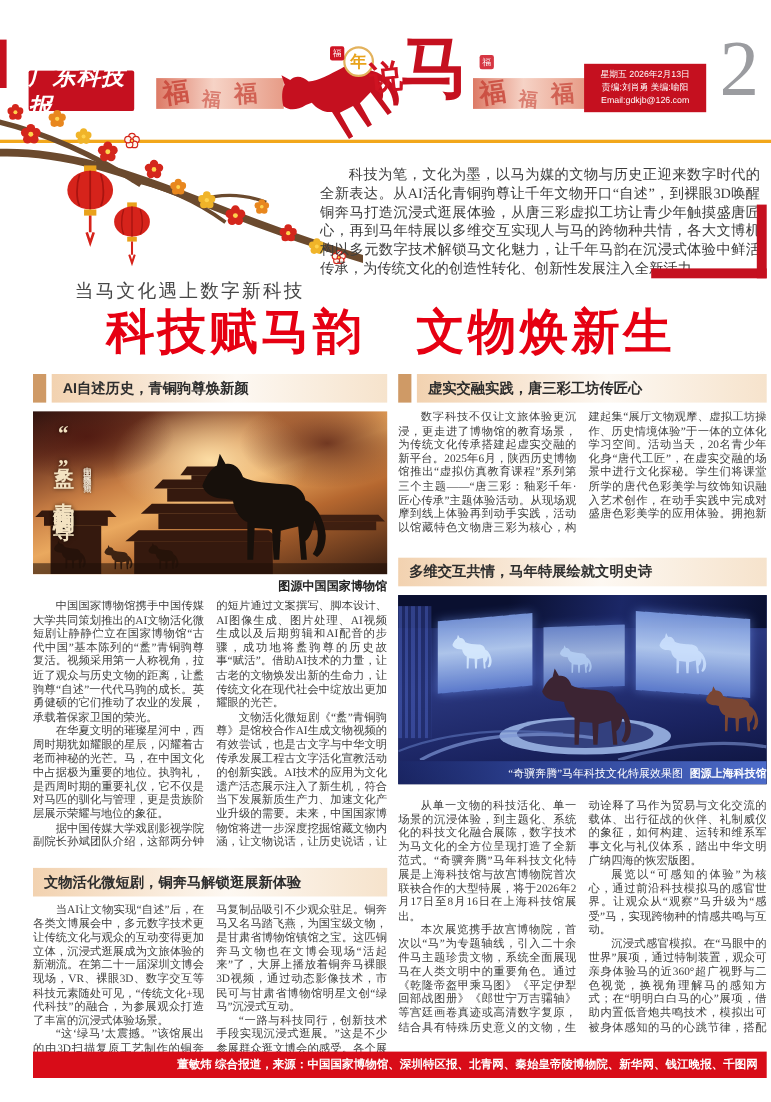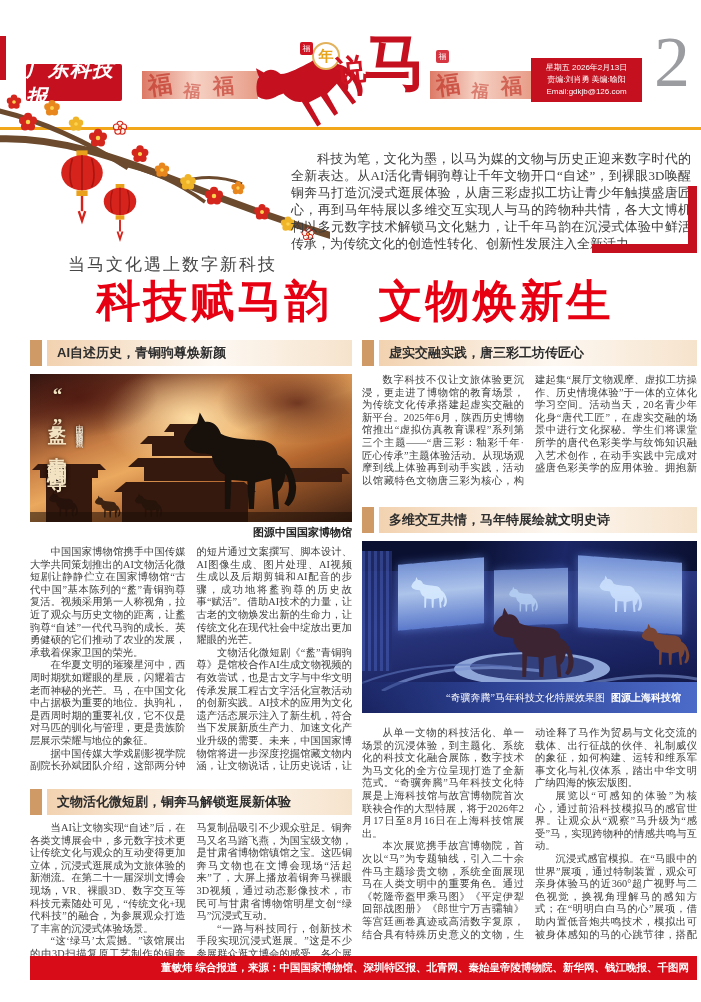--- a/index.html
+++ b/index.html
@@ -64,21 +64,21 @@
   .sec-hdr .bar{flex:1;background:linear-gradient(to right,#f2d2b0,#fdf8f2 55%,#f6e3cc);
         display:flex;align-items:center;padding-left:10px;font-weight:bold;font-size:13px;
         color:#2d2d2d;font-family:"Liberation Sans","DejaVu Sans",sans-serif;}
   .body-txt{font-size:10.3px;line-height:12.6px;text-align:justify;color:#404040;
         column-count:2;column-gap:11px;overflow:hidden;}
   .body-txt p{margin:0;text-indent:2em;}
   .txt-a1{height:234px;margin-top:6px;}
   .txt-a2{height:142px;margin-top:7px;}
   .txt-a3{height:124px;margin-top:8px;}
   .txt-a4{height:226px;margin-top:14px;}
-  .hdr-gap{margin-top:9px;}
+  .hdr-gap{margin-top:9px;flex-direction:column;}
   
   .img1{position:relative;margin-top:8px;width:322px;height:148px;overflow:hidden;
         background:linear-gradient(160deg,#2a1410 0%,#6b3420 16%,#c97f45 36%,#eaa95f 50%,#b5672f 68%,#3c2013 100%);}
   .img1 .glow{position:absolute;left:20%;top:-10%;width:60%;height:80%;
         background:radial-gradient(ellipse at center,rgba(255,226,170,.95),rgba(255,200,120,0) 65%);}
   .img1 .cloud{position:absolute;width:50%;height:55%;
         background:radial-gradient(ellipse at center,rgba(74,20,14,.75),rgba(74,20,14,0) 70%);}
   .img1 .c1{left:-10%;top:-12%;}
   .img1 .c2{right:-8%;top:-8%;}
   .img1 svg{position:absolute;left:0;top:0;}
@@ -93,24 +93,24 @@
   .screen{position:absolute;background:linear-gradient(180deg,#7d9ce2,#b9d1f5 45%,#5f7fd2);
         box-shadow:0 0 10px rgba(120,160,255,.55);opacity:.92;}
   .sc1{left:36px;top:20px;width:86px;height:66px;transform:skewY(-5deg);}
   .sc2{left:132px;top:28px;width:74px;height:56px;transform:skewY(-2deg);opacity:.8;}
   .sc3{left:216px;top:18px;width:104px;height:72px;transform:skewY(4deg);}
   .ceil{position:absolute;left:0;top:0;width:100%;height:30px;
         background:linear-gradient(100deg,#0a1030 30%,#1b2766 60%,#0a1030);}
   .leftwall{position:absolute;left:0;top:10px;width:30px;height:120px;
         background:repeating-linear-gradient(90deg,#3b4da0 0 3px,#222e6e 3px 6px);opacity:.8;}
   .img2 svg{position:absolute;left:0;top:0;}
-  .cap2{position:absolute;left:0;bottom:0;width:100%;height:31px;
+  .cap2{position:absolute;left:0;bottom:0;width:100%;height:21px;
         background:linear-gradient(to right,rgba(27,42,107,.35),#2b3f8f 35%,#4c6bc9);
         color:#fff;display:flex;align-items:center;justify-content:flex-end;gap:6px;
-        font-size:10px;padding-right:16px;box-sizing:border-box;}
+        font-size:10px;padding-right:0;box-sizing:border-box;}
   .cap2 .src{font-weight:bold;font-family:"Liberation Sans","DejaVu Sans",sans-serif;}
   
   .footer{position:absolute;left:30px;top:956px;width:667px;height:24px;background:#d80c18;
         color:#fff;display:flex;align-items:center;justify-content:flex-end;
         font-size:10.5px;font-weight:bold;padding-right:8px;box-sizing:border-box;
         font-family:"Liberation Sans","DejaVu Sans",sans-serif;}
 </style>
 </head>
 <body>
 

